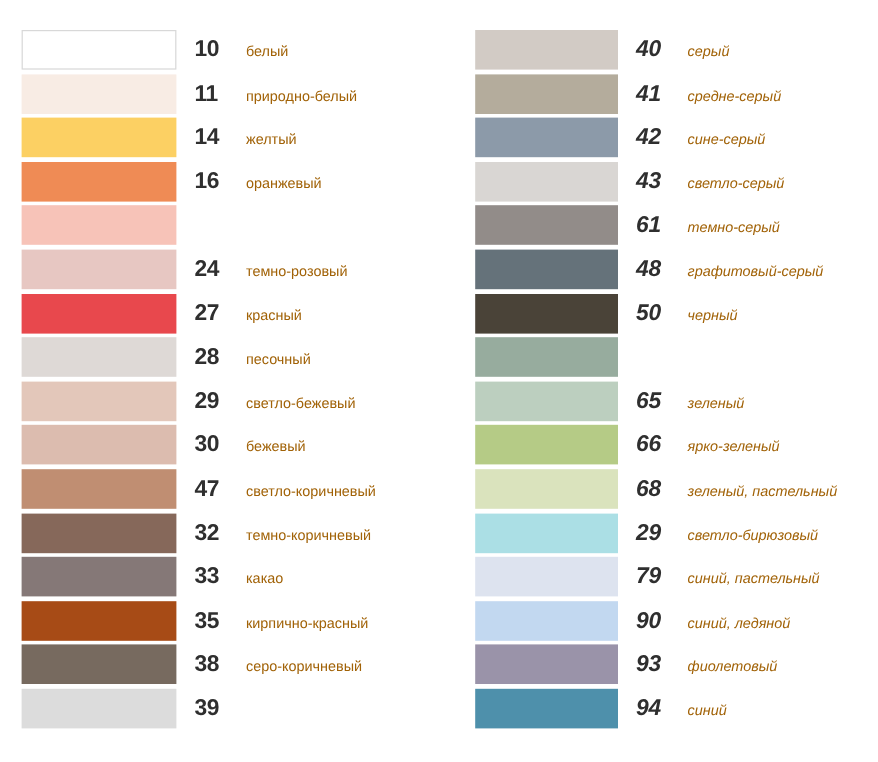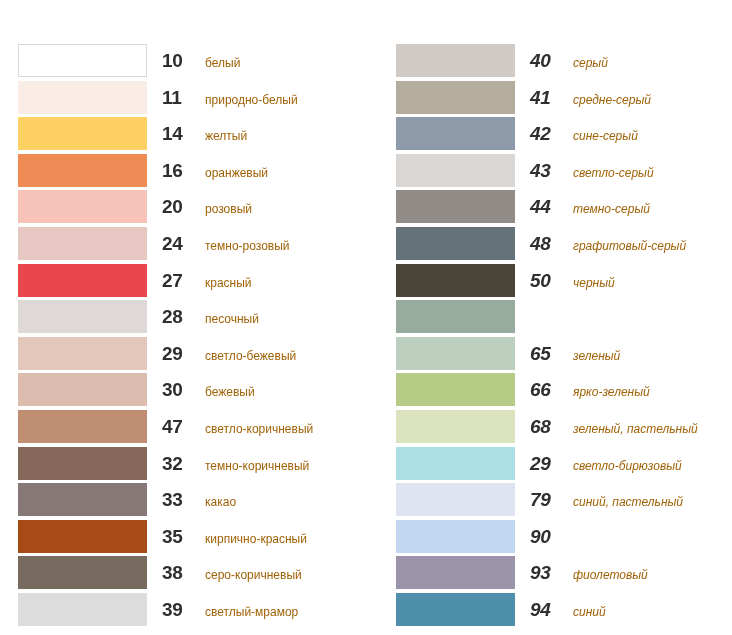--- a/index.html
+++ b/index.html
@@ -15,21 +15,21 @@
     overflow: hidden;
   }
   #palette-sheet {
     position: relative;
     width: 732px;
     height: 635px;
     box-sizing: border-box;
   }
   .palette-column {
     position: absolute;
-    top: 44px;
+    top: 25px;
   }
   #column-left  { left: 18px;  width: 350px; }
   #column-right { left: 396px; width: 330px; font-style: italic; }
 
   .color-row {
     position: relative;
     height: 36.6px;
     display: flex;
     align-items: flex-start;
   }
@@ -97,24 +97,20 @@
       </div>
       <div class="color-row">
         <div class="swatch" style="background: rgb(239, 139, 85);"></div>
         <div class="row-text">
           <span class="code">16</span>
           <span class="name">оранжевый</span>
         </div>
       </div>
       <div class="color-row">
         <div class="swatch" style="background: rgb(247, 195, 184);"></div>
-        <div class="row-text">
-          <span class="code">20</span>
-          <span class="name">розовый</span>
-        </div>
       </div>
       <div class="color-row">
         <div class="swatch" style="background: rgb(231, 199, 194);"></div>
         <div class="row-text">
           <span class="code">24</span>
           <span class="name">темно-розовый</span>
         </div>
       </div>
       <div class="color-row">
         <div class="swatch" style="background: rgb(232, 72, 77);"></div>
@@ -176,21 +172,20 @@
         <div class="swatch" style="background: rgb(119, 106, 95);"></div>
         <div class="row-text">
           <span class="code">38</span>
           <span class="name">серо-коричневый</span>
         </div>
       </div>
       <div class="color-row">
         <div class="swatch" style="background: rgb(220, 220, 220);"></div>
         <div class="row-text">
           <span class="code">39</span>
-          <span class="name">светлый-мрамор</span>
         </div>
       </div>
     </div>
   <div class="palette-column" id="column-right">
       <div class="color-row">
         <div class="swatch" style="background: rgb(210, 203, 197);"></div>
         <div class="row-text">
           <span class="code">40</span>
           <span class="name">серый</span>
         </div>
@@ -212,21 +207,21 @@
       <div class="color-row">
         <div class="swatch" style="background: rgb(217, 214, 211);"></div>
         <div class="row-text">
           <span class="code">43</span>
           <span class="name">светло-серый</span>
         </div>
       </div>
       <div class="color-row">
         <div class="swatch" style="background: rgb(146, 140, 137);"></div>
         <div class="row-text">
-          <span class="code">44</span>
+          <span class="code">61</span>
           <span class="name">темно-серый</span>
         </div>
       </div>
       <div class="color-row">
         <div class="swatch" style="background: rgb(101, 114, 122);"></div>
         <div class="row-text">
           <span class="code">48</span>
           <span class="name">графитовый-серый</span>
         </div>
       </div>
@@ -272,20 +267,21 @@
         <div class="swatch" style="background: rgb(221, 227, 239);"></div>
         <div class="row-text">
           <span class="code">79</span>
           <span class="name">синий, пастельный</span>
         </div>
       </div>
       <div class="color-row">
         <div class="swatch" style="background: rgb(194, 216, 240);"></div>
         <div class="row-text">
           <span class="code">90</span>
+          <span class="name">синий, ледяной</span>
         </div>
       </div>
       <div class="color-row">
         <div class="swatch" style="background: rgb(154, 147, 169);"></div>
         <div class="row-text">
           <span class="code">93</span>
           <span class="name">фиолетовый</span>
         </div>
       </div>
       <div class="color-row">

